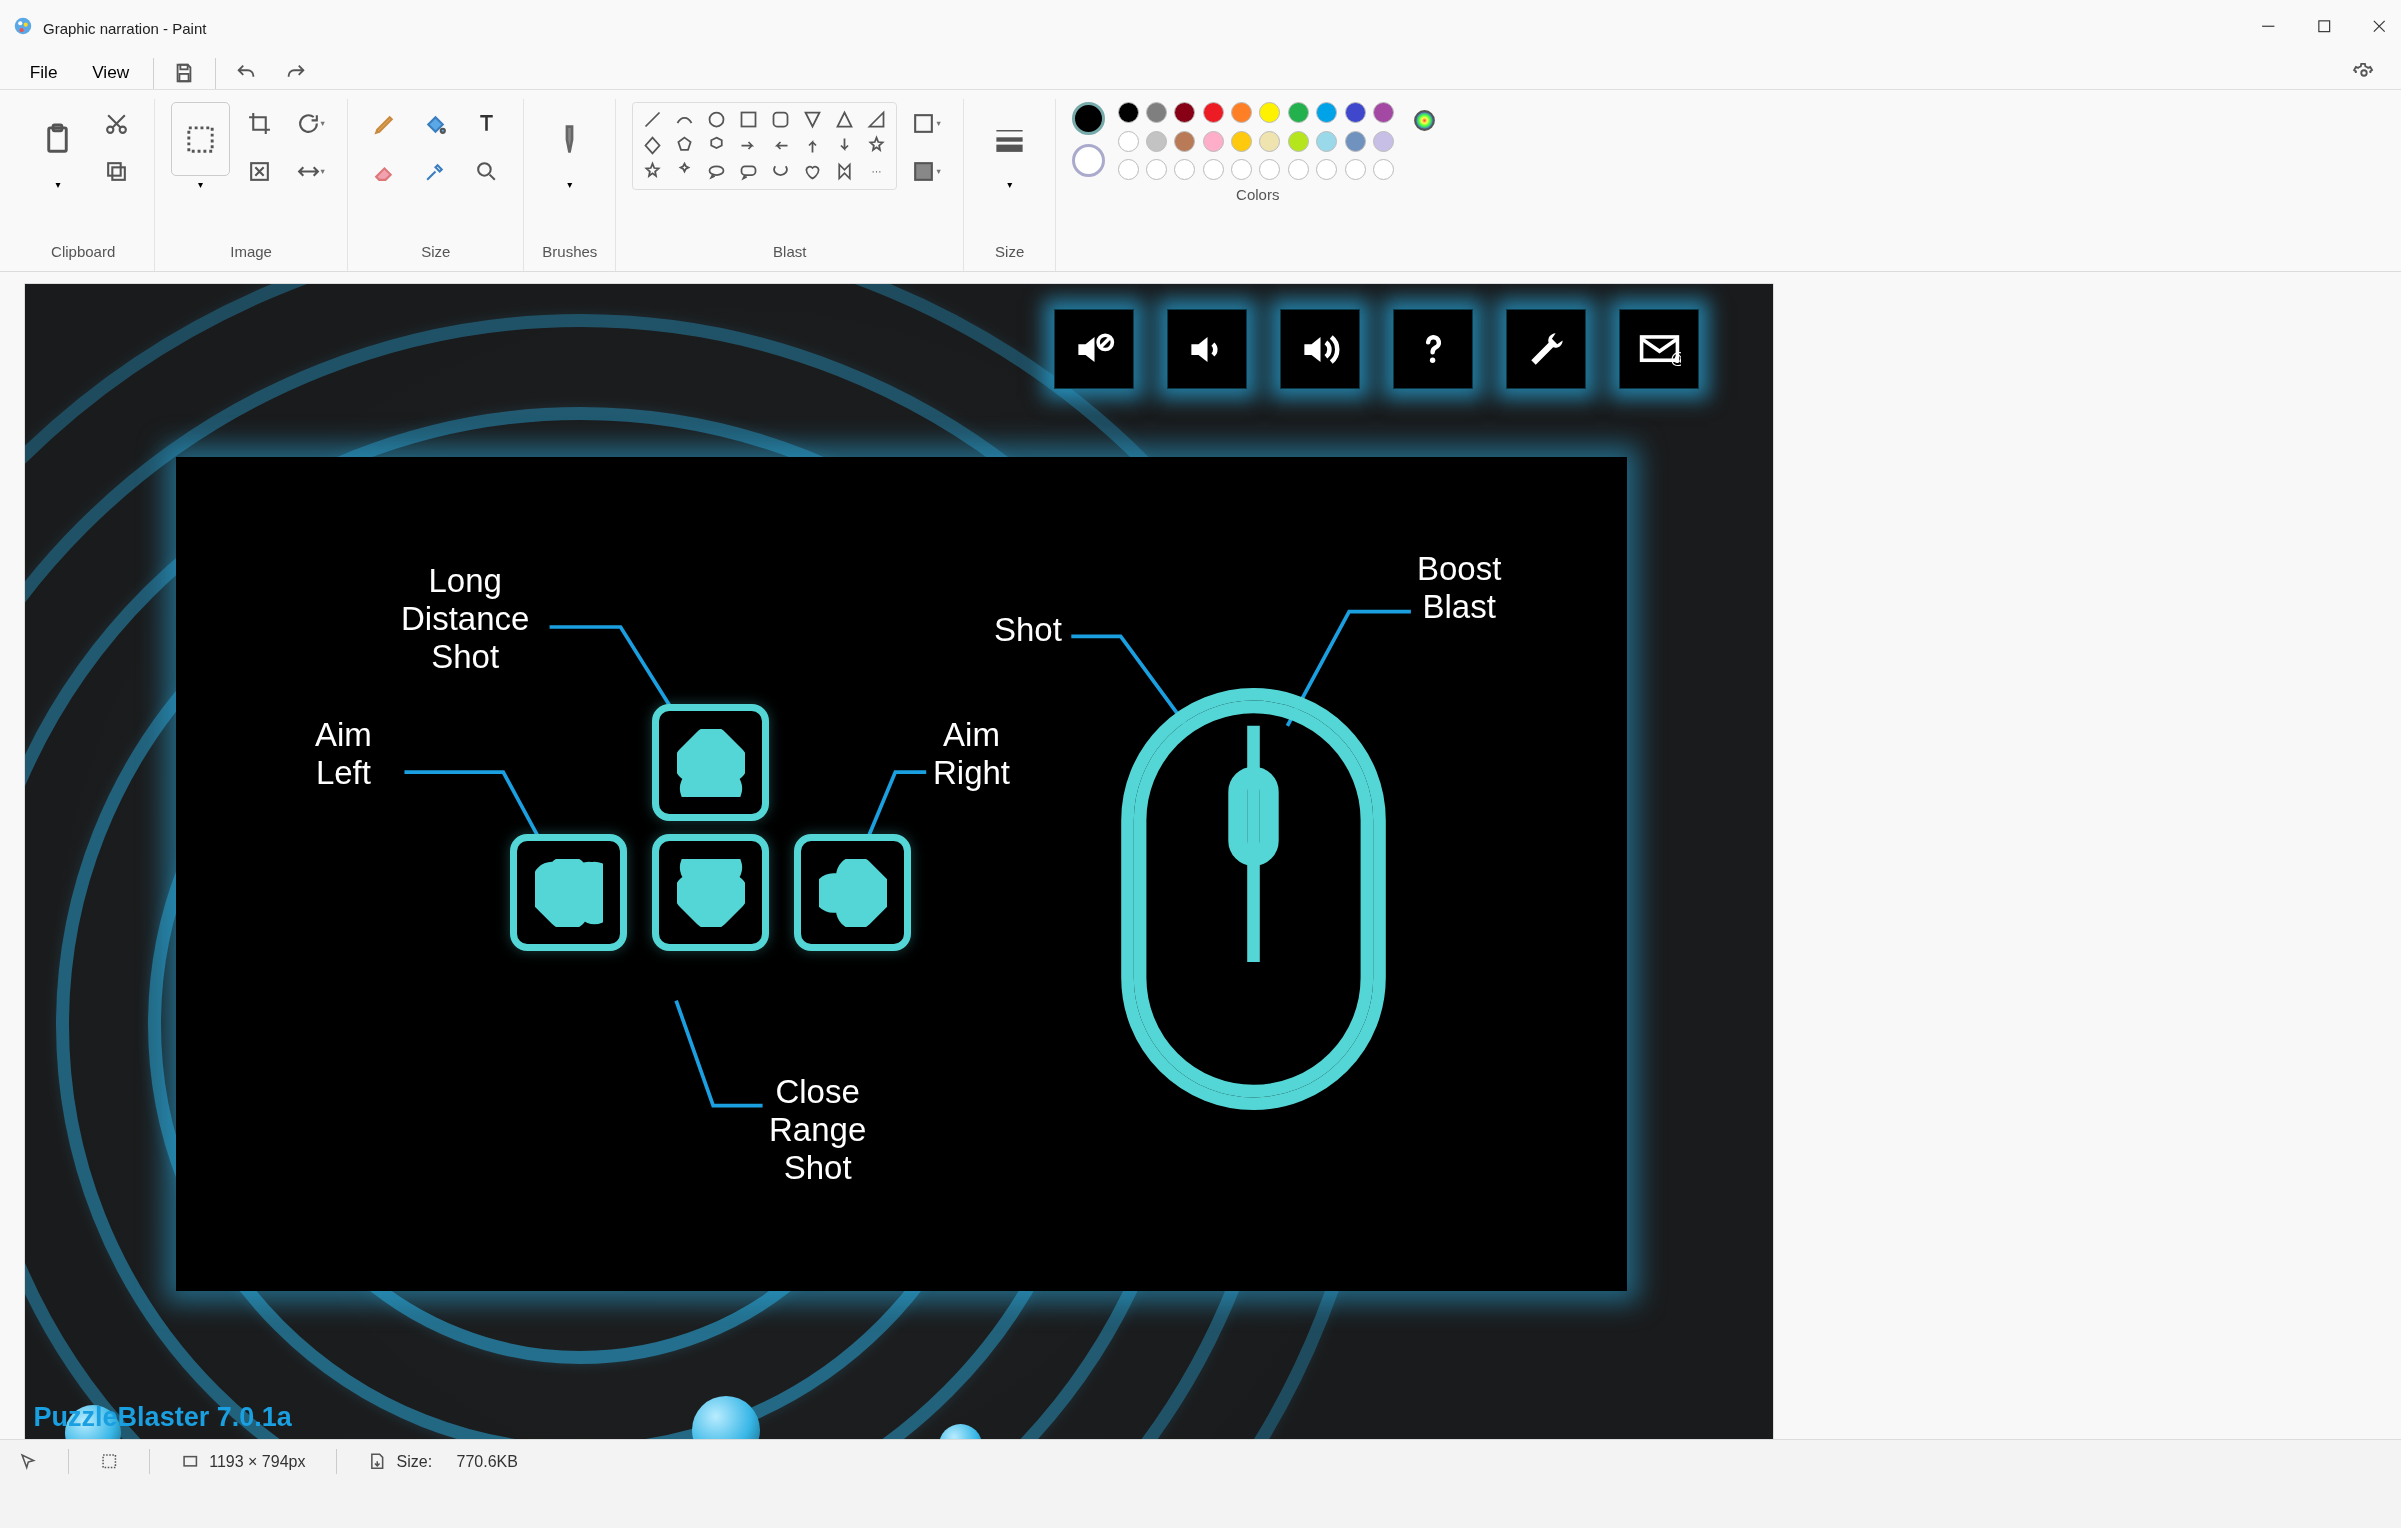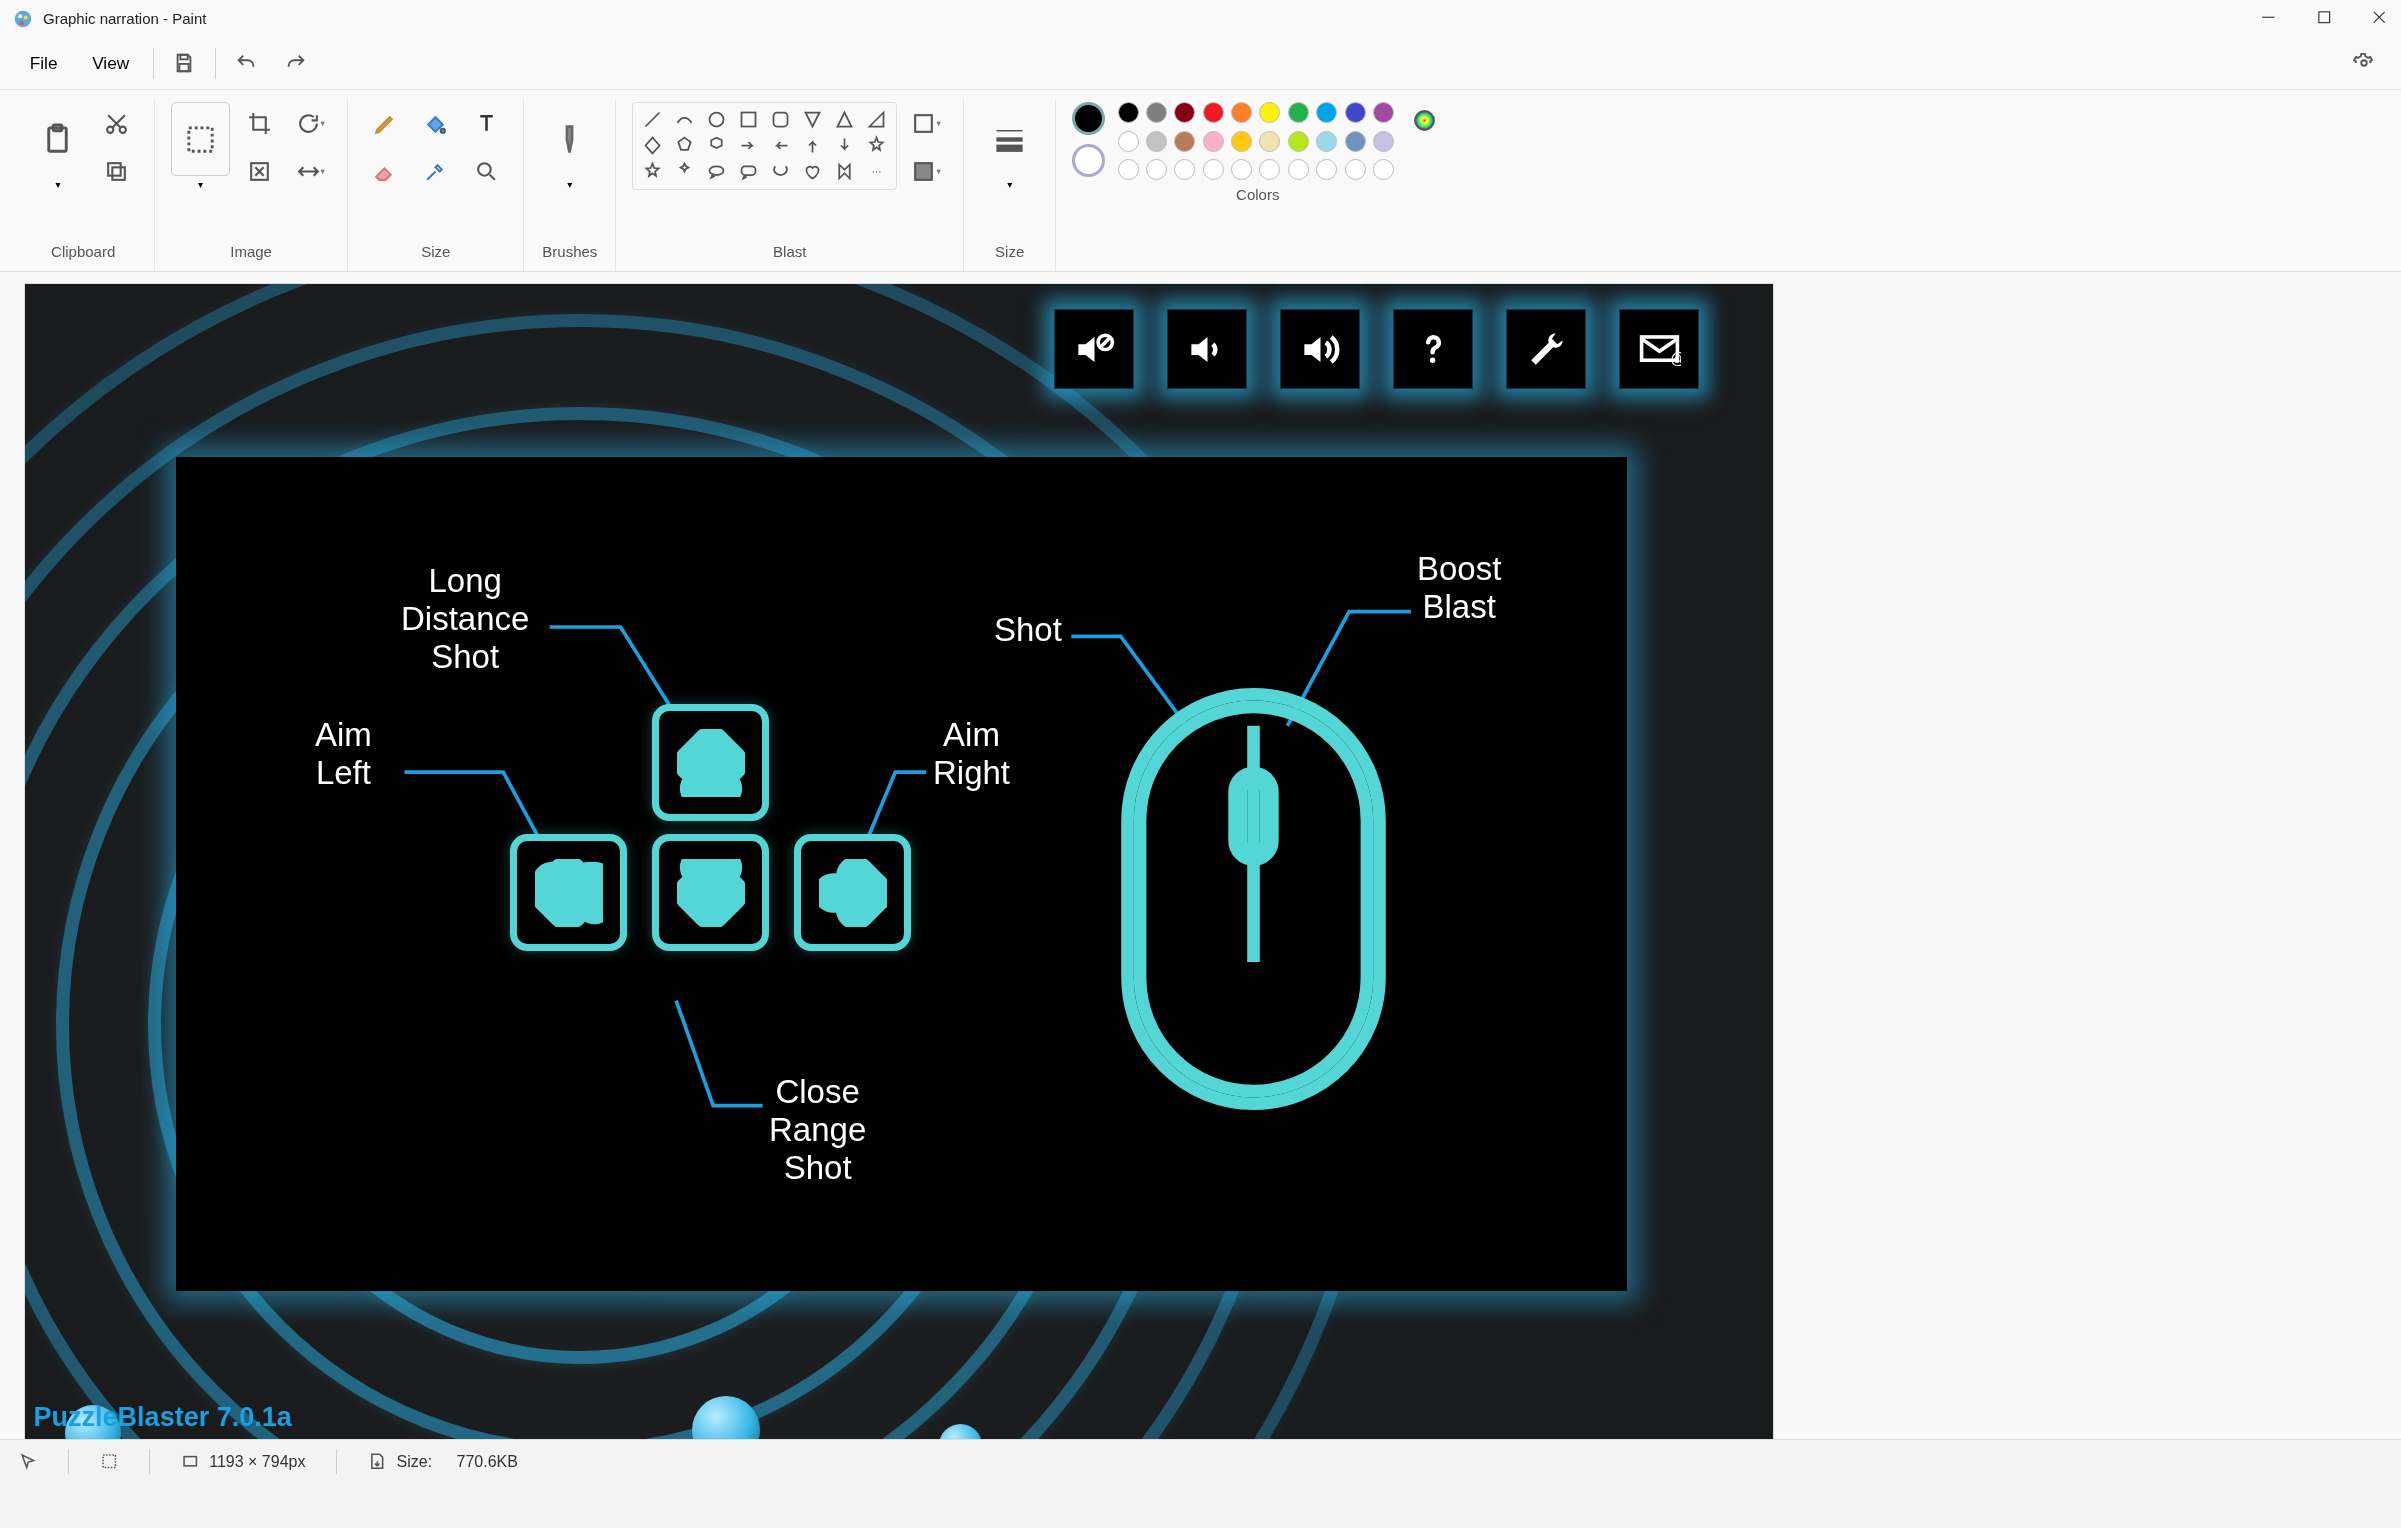--- a/index.html
+++ b/index.html
@@ -1,26 +1,26 @@
 <!DOCTYPE html>
 <html style="font-size:10px"><head>
 <meta charset="utf-8">
 <style>
   * { margin: 0; padding: 0; box-sizing: border-box; font-family: "Segoe UI", Arial, sans-serif; }
   body { background: #f3f3f3; width: 2401px; height: 1529px; overflow: hidden; color: #000; }
 
   
-  .titlebar { height: 37px; display: flex; align-items: center; padding: 0 12.4px; background: #faf9fa; }
+  .titlebar { height: 37px; display: flex; align-items: flex-end; padding: 0 12.4px; background: #faf9fa; }
   .titlebar .appicon { width: 22px; height: 22px; margin-right: 8.6px; }
   .titlebar .title { font-size: 15px; color: #222; }
   .titlebar .winbtns { margin-left: auto; display: flex; gap: 37px; color: #333; }
   .titlebar .winbtns svg { width: 18.5px; height: 18.5px; }
 
   
-  .menubar { height: 53px; display: flex; align-items: center; padding: 0 12.4px; background: #faf9fa; border-bottom: 0.6px solid #e0e0e0; }
+  .menubar { height: 53px; display: flex; align-items: flex-end; padding: 0 12.4px; background: #faf9fa; border-bottom: 0.6px solid #e0e0e0; }
   .menubar .menuitem { font-size: 17.3px; padding: 6.2px 17.3px; cursor: pointer; }
   .menubar .sep { width: 0.6px; height: 31px; background: #d0d0d0; margin: 0 6.2px; }
   .menubar .qbtn { width: 32px; height: 32px; margin: 0 8.6px; display:flex;align-items:center;justify-content:center; }
   .menubar .qbtn svg { width: 22px; height: 22px; stroke:#555; fill:none; stroke-width:2; }
   .menubar .right { margin-left:auto; }
 
   
   .ribbon { height: 182px; background: #faf9fa; display: flex; align-items: stretch; padding: 8.6px 12.4px 0 12.4px; border-bottom: 0.6px solid #dcdcdc; }
   .group { display:flex; flex-direction:column; align-items:center; padding: 0 16px; border-right: 0.6px solid #e4e4e4; }
   .group:last-child { border-right: none; }

